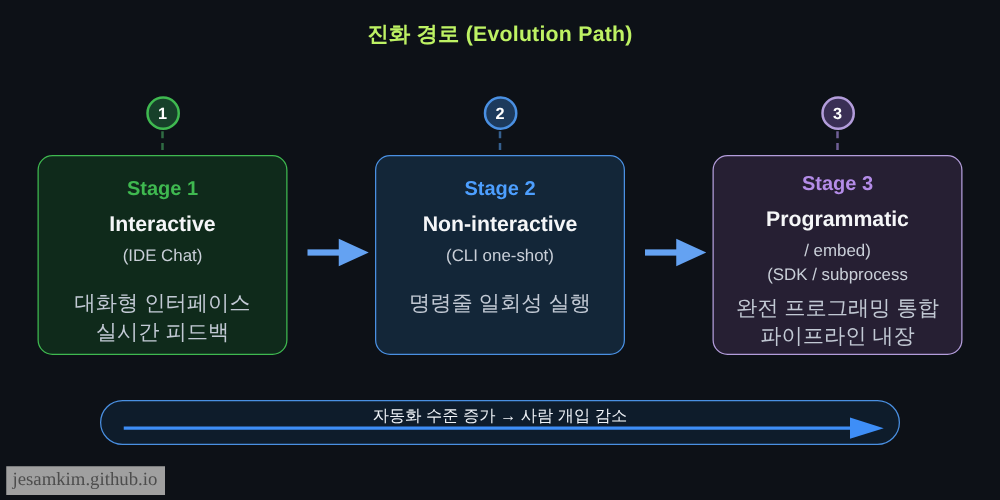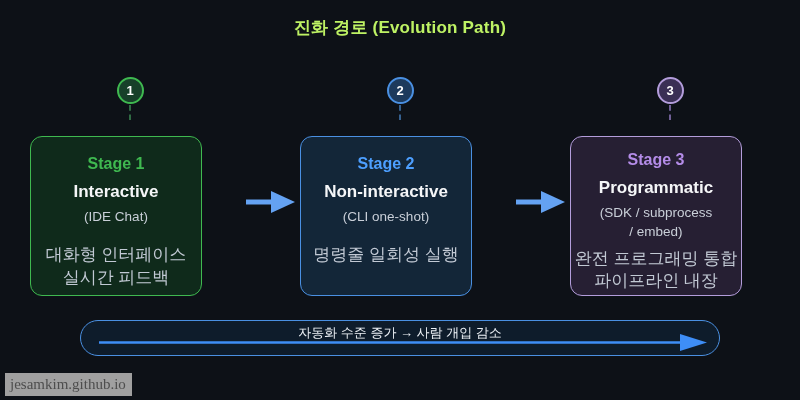--- a/index.html
+++ b/index.html
@@ -22,21 +22,21 @@
     background:var(--badge,#222);
     color:#fff; font-size:13px; font-weight:700;
     display:flex; align-items:center; justify-content:center;
     margin:0 auto;
   }
   .connector {
     width:0; height:15px; margin:1px auto 0 auto;
     border-left:2px dashed var(--connector,#555);
   }
   .card {
-    width:172px; height:160px; margin-top:16px;
+    width:200px; height:160px; margin-top:4px;
     border:1.5px solid var(--border,#888);
     border-radius:12px;
     background:var(--bg,#161b22);
     display:flex; flex-direction:column; align-items:center;
     padding-top:18px; text-align:center;
   }
   .stage-title { font-size:16px; font-weight:700; color:var(--accent,#ccc); margin-bottom:9px; }
   .stage-name  { font-size:17px; font-weight:700; color:#f5f6f8; margin-bottom:5px; }
   .stage-sub   { font-size:13.5px; color:#c9cfd8; line-height:19px; }
   .stage-desc  { margin-top:17px; font-size:17px; color:#c2c9d4; line-height:23px; }
@@ -103,22 +103,22 @@
   </div>
 </div>
 
 <div class="stage-group tight" style="left: 570px; --accent: #b48ce8; --border: #b39ddb; --bg: #261f33; --badge: #3a2f55; --connector: #6f5f96;">
   <div class="badge">3</div>
   <div class="connector"></div>
   <div class="card">
     <div class="stage-title">Stage 3</div>
     <div class="stage-name">Programmatic</div>
     <div class="stage-sub">
+      <div>/ embed)</div>
       <div>(SDK / subprocess</div>
-      <div>/ embed)</div>
     </div>
     <div class="stage-desc">
       <div>완전 프로그래밍 통합</div>
       <div>파이프라인 내장</div>
     </div>
   </div>
 </div>
 
 <svg class="between-arrow" style="left:245px;top:189px" width="52" height="26" viewBox="0 0 52 26">
   <rect class="arrow-fill" x="1" y="10.5" width="29" height="5"></rect>

